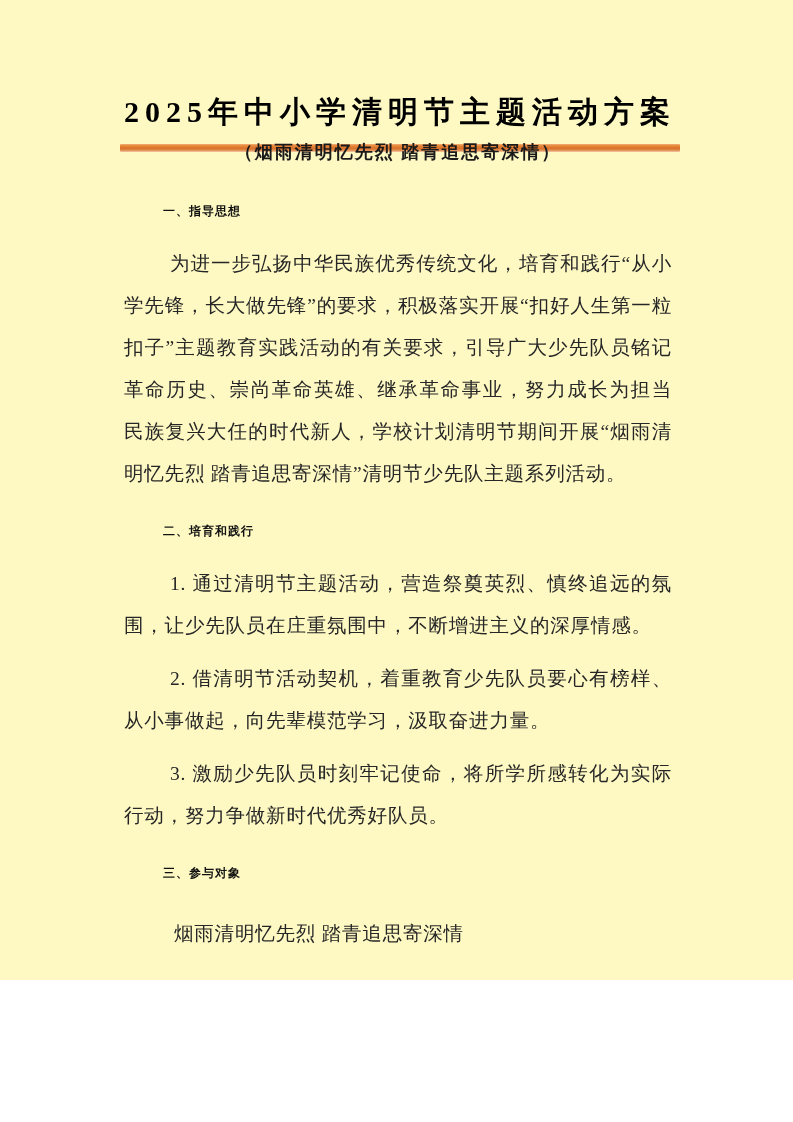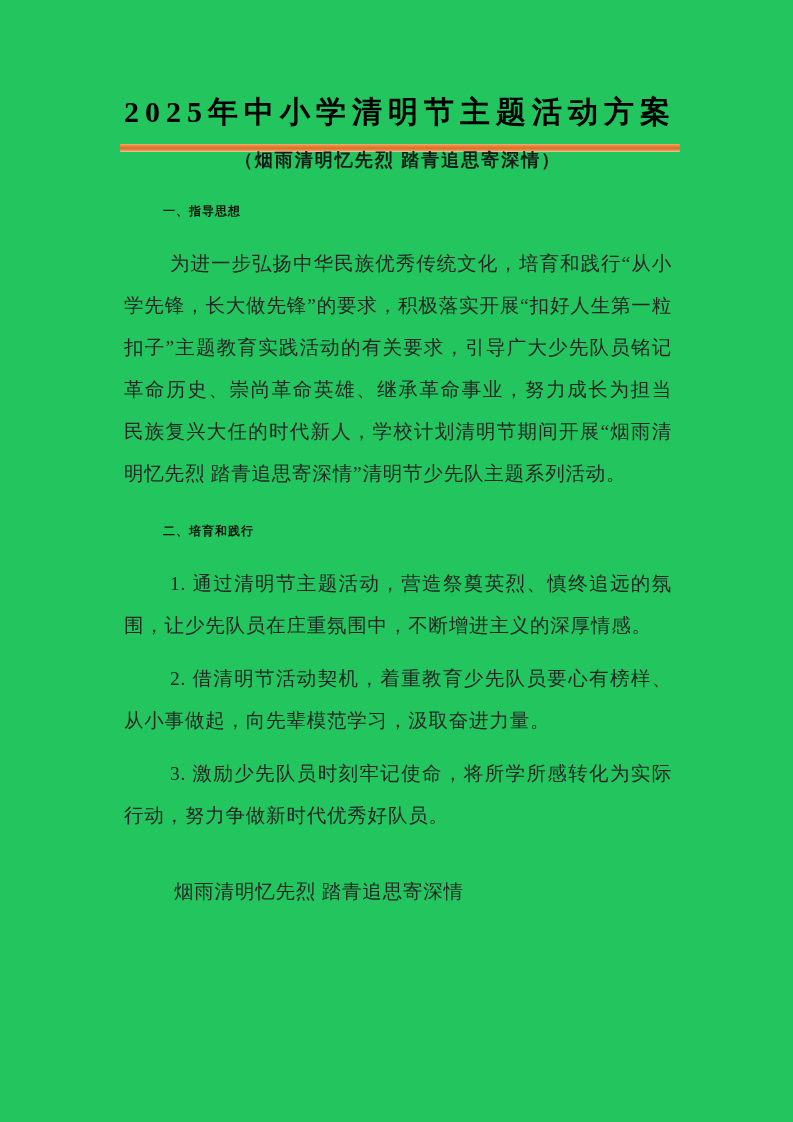--- a/index.html
+++ b/index.html
@@ -3,22 +3,22 @@
 <meta charset="utf-8">
 <style>
   html, body {
     margin: 0;
     padding: 0;
     background: #ffffff;
   }
   .page {
     position: relative;
     width: 793px;
-    height: 1122px;
-    background: #22c55e;
+    height: 980px;
+    background: #fef9c3;
     overflow: hidden;
     font-family: "Liberation Serif", "DejaVu Serif", serif;
     color: #1a1a1a;
   }
   .content {
     position: absolute;
     left: 113px;
     top: 0;
     width: 570px;
   }
@@ -55,21 +55,21 @@
         #f3b079 0%,
         #e8883a 22%,
         #d9722a 55%,
         #e59c63 85%,
         #f6cfad 100%);
   }
   .doc-subtitle {
     position: absolute;
     left: 0;
     right: 0;
-    top: 12px;
+    top: 4px;
     text-align: center;
     font-family: "Liberation Serif", "DejaVu Serif", serif;
     font-size: 18px;
     font-weight: 700;
     letter-spacing: 2px;
     color: #1a1a1a;
     white-space: nowrap;
   }
 
   
@@ -127,20 +127,21 @@
 
       <div class="gap-s"></div>
 
       <h2 class="section-heading">二、培育和践行</h2>
       <p class="para indent">1.  通过清明节主题活动，营造祭奠英烈、慎终追远的氛围，让少先队员在庄重氛围中，不断增进主义的深厚情感。</p>
       <p class="para indent">2.  借清明节活动契机，着重教育少先队员要心有榜样、从小事做起，向先辈模范学习，汲取奋进力量。</p>
       <p class="para indent">3.  激励少先队员时刻牢记使命，将所学所感转化为实际行动，努力争做新时代优秀好队员。</p>
 
       <div class="gap-s"></div>
 
+      <h2 class="section-heading">三、参与对象</h2>
 
       <div class="gap-m"></div>
 
       <p class="para flush">烟雨清明忆先烈  踏青追思寄深情</p>
 
     </div>
   </div>
 </div>
 
 </body></html>

